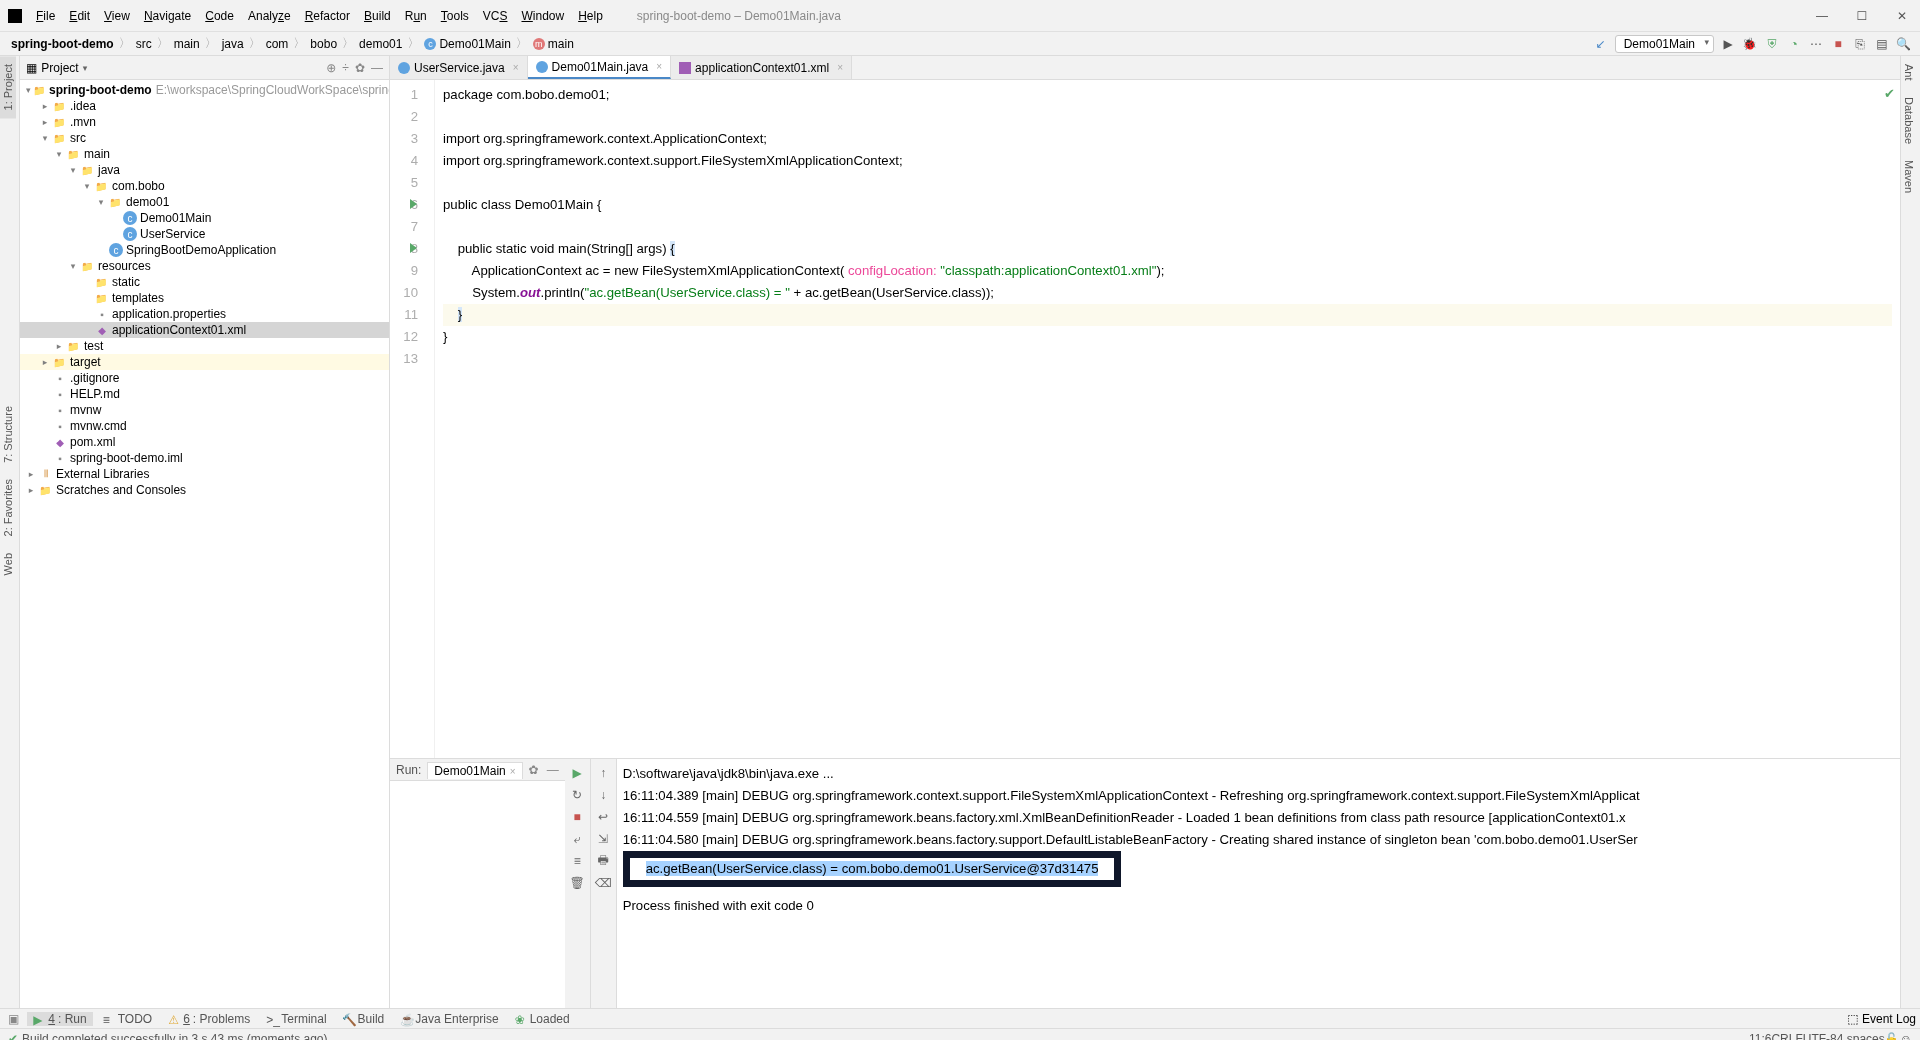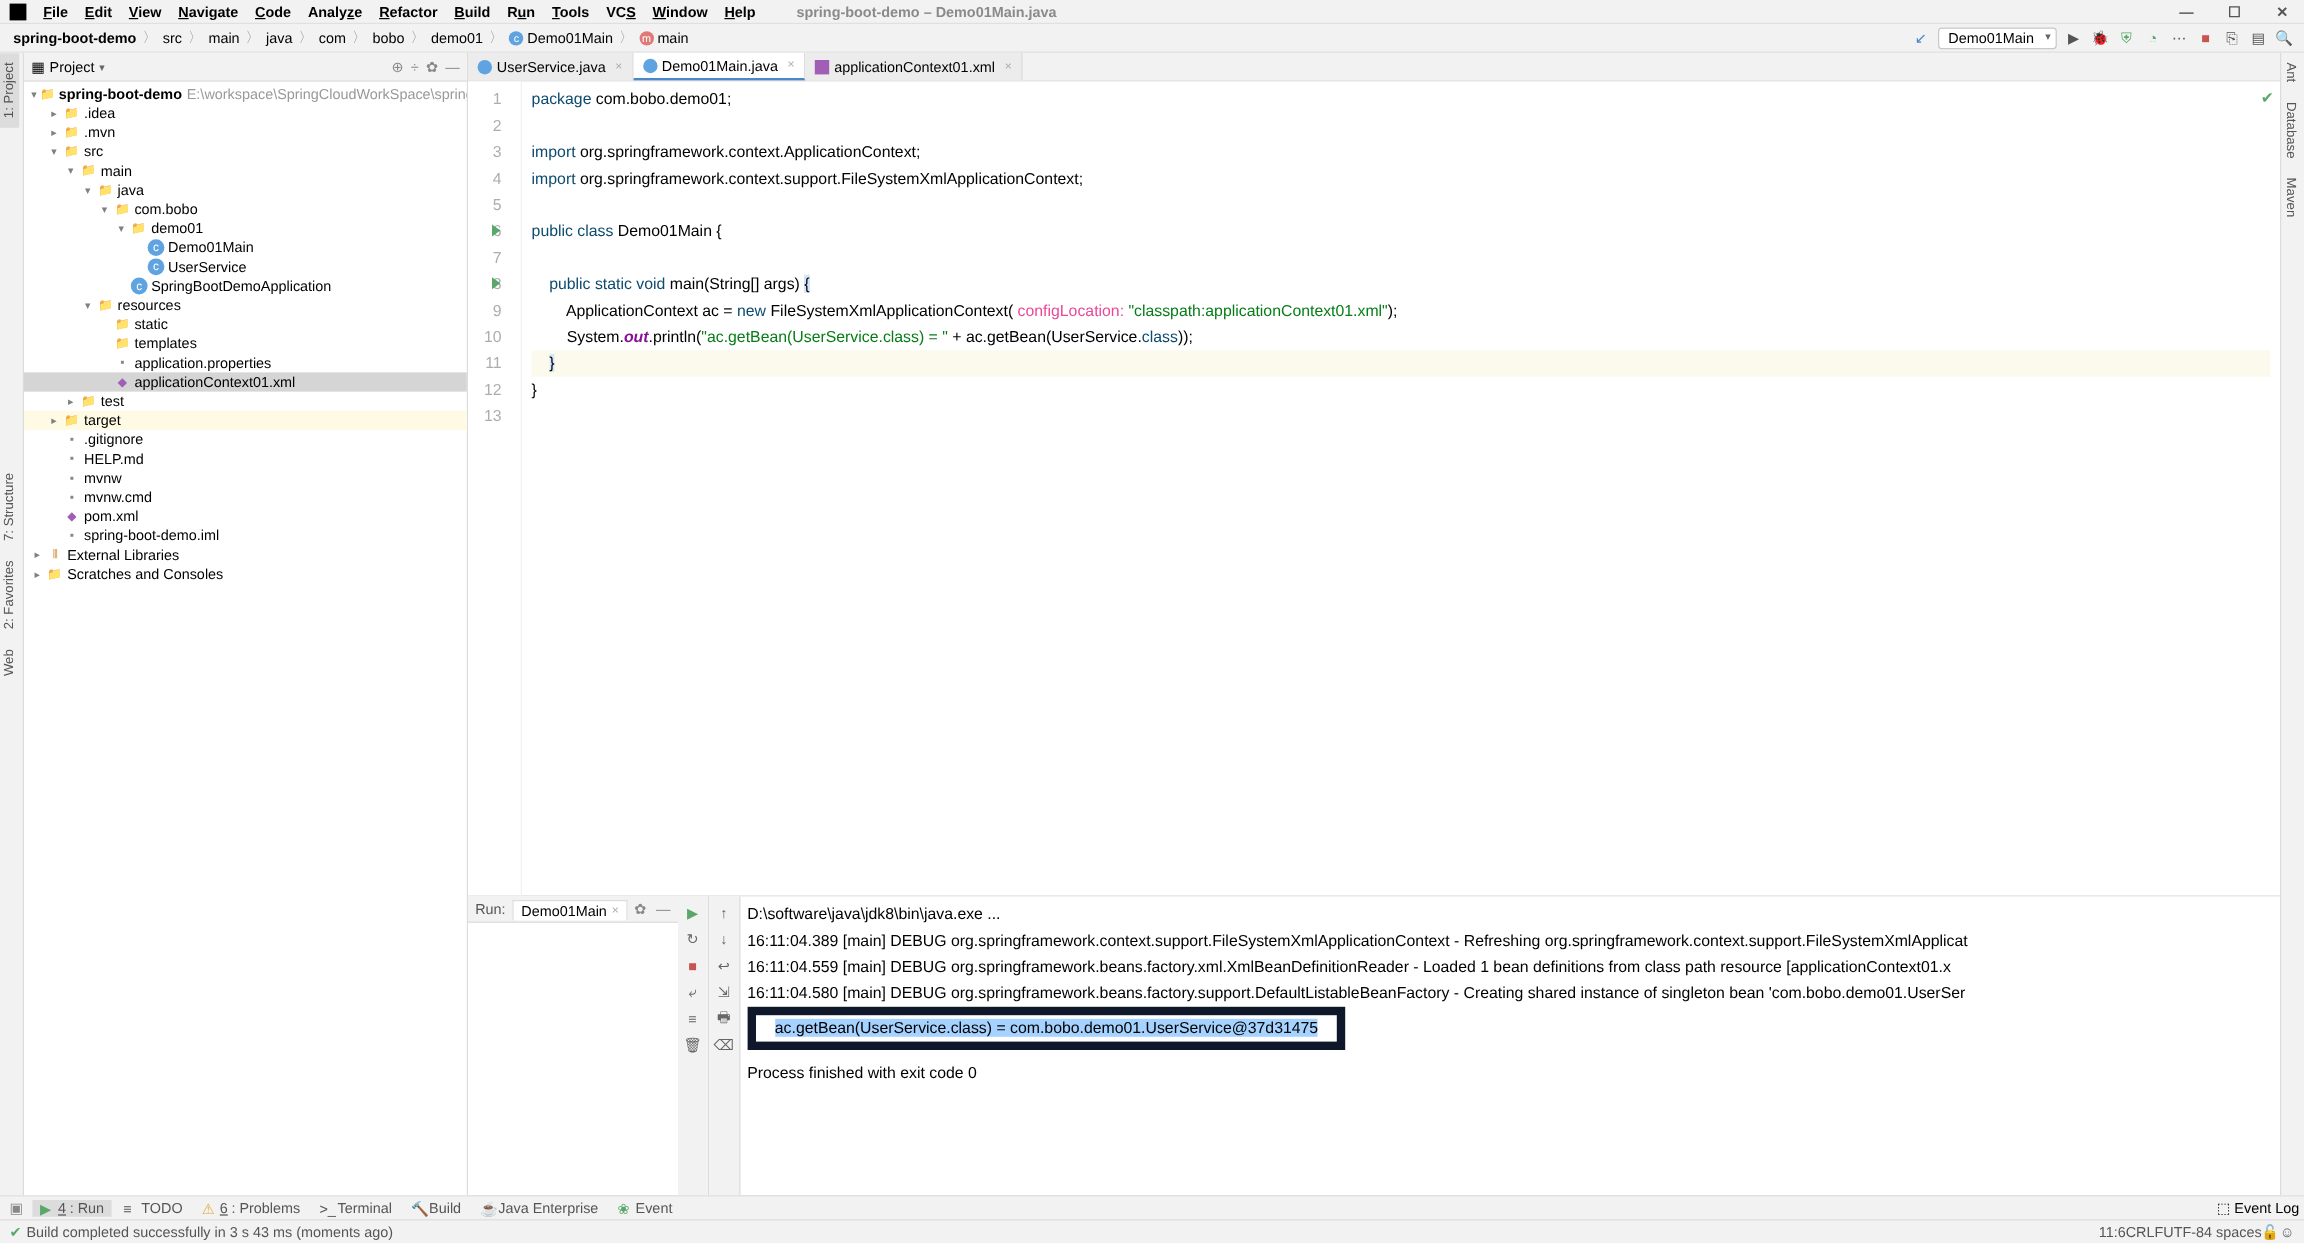--- a/index.html
+++ b/index.html
@@ -1,19 +1,19 @@
 <!DOCTYPE html>
 <html><head>
 <meta charset="utf-8">
 <style>
 * { margin: 0; padding: 0; box-sizing: border-box; font-family: "Segoe UI", Arial, sans-serif; }
 body { width: 1920px; height: 1040px; background: #fff; font-size: 12px; color: #000; overflow: hidden; position: relative; }
 
 
-.titlebar { height: 20px; background: #f2f2f2; display: flex; align-items: center; padding: 0 8px; border-bottom: 1px solid #e0e0e0; font-weight: bold; }
+.titlebar { height: 32px; background: #f2f2f2; display: flex; align-items: center; padding: 0 8px; border-bottom: 1px solid #e0e0e0; }
 .titlebar .logo { width: 14px; height: 14px; background: #000; margin-right: 8px; }
 .titlebar .menus { display: flex; gap: 2px; }
 .titlebar .menu-item { padding: 2px 6px; cursor: pointer; }
 .titlebar .menu-item u { text-decoration: underline; }
 .titlebar .title-text { margin-left: 28px; color: #8a8a8a; }
 .titlebar .win-controls { margin-left: auto; display: flex; gap: 20px; }
 .titlebar .win-btn { width: 20px; text-align: center; color: #555; }
 
 
 .navbar { height: 24px; background: #f2f2f2; display: flex; align-items: center; padding: 0 8px; border-bottom: 1px solid #dcdcdc; }
@@ -78,21 +78,21 @@
 .editor-tab .tab-ic { width: 12px; height: 12px; display: inline-block; }
 .tab-ic.cl { background: #5fa3e0; border-radius: 50%; }
 .tab-ic.xm { background: #a05eb5; }
 .editor-body { flex: 1; display: flex; font-family: "JetBrains Mono", Consolas, monospace; font-size: 13.2px; background: #fff; position: relative; }
 .gutter { width: 45px; text-align: right; color: #adadad; padding: 4px 16px 4px 4px; background: #fff; border-right: 1px solid #f0f0f0; user-select: none; }
 .gutter .ln { height: 22px; line-height: 22px; position: relative; }
 .gutter .ln .run-tri { position: absolute; right: 1px; top: 5px; width: 0; height: 0; border-left: 7px solid #59a869; border-top: 5px solid transparent; border-bottom: 5px solid transparent; }
 .code { flex: 1; padding: 4px 8px; white-space: pre; }
 .code .cl { height: 22px; line-height: 22px; }
 .code .cl.hl-line { background: #fcfaed; }
-.kw { color: #0c4a6e; }
+.kw { color: #000000; }
 .str { color: #067d17; }
 .it-field { color: #871094; font-style: italic; font-weight: bold; }
 .param-name { color: #ec4899; }
 .caret-brace { background: #d4e6f9; }
 .editor-right-margin { position: absolute; right: 4px; top: 6px; width: 12px; }
 .editor-right-margin .ok-check { color: #59a869; font-size: 13px; }
 
 
 .run-panel { height: 250px; border-top: 1px solid #dcdcdc; display: flex; flex-direction: row; }
 .run-header { height: 22px; background: #f2f2f2; border-bottom: 1px solid #dcdcdc; display: flex; align-items: center; padding: 0 6px; gap: 6px; }
@@ -450,21 +450,21 @@
   <span class="btab">
       <span class="bic" style="color:#59a869">🔨</span> 
       <span>Build</span>
     </span>
   <span class="btab">
       <span class="bic">☕</span> 
       <span>Java Enterprise</span>
     </span>
   <span class="btab">
       <span class="bic" style="color:#59a869">❀</span> 
-      <span>Event</span>
+      <span>Loaded</span>
     </span>
   <div class="right">
     <span>⬚ <span>Event Log</span></span>
   </div>
 </div>
 
 <div class="statusbar">
   <span class="status-msg">
       <span class="chk">✔</span>
       <span>Build completed successfully in 3 s 43 ms (moments ago)</span>

